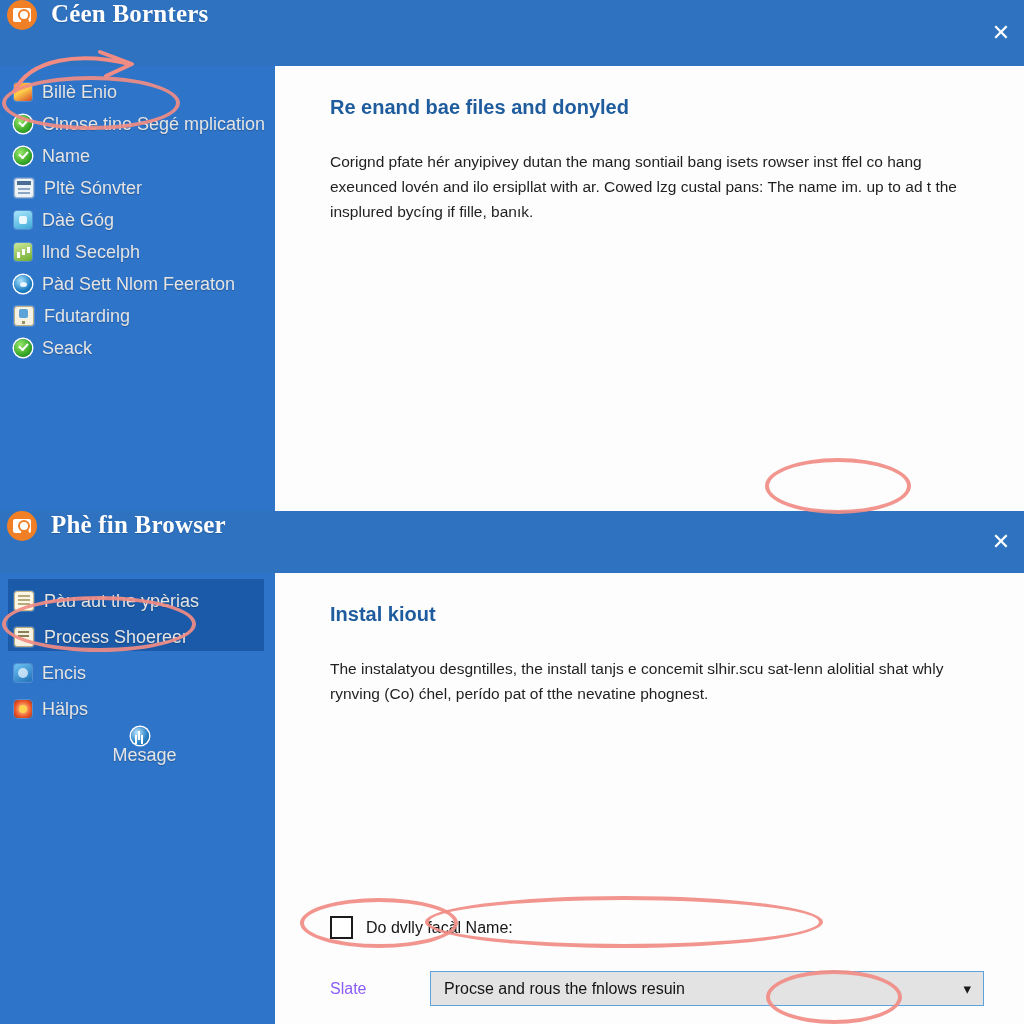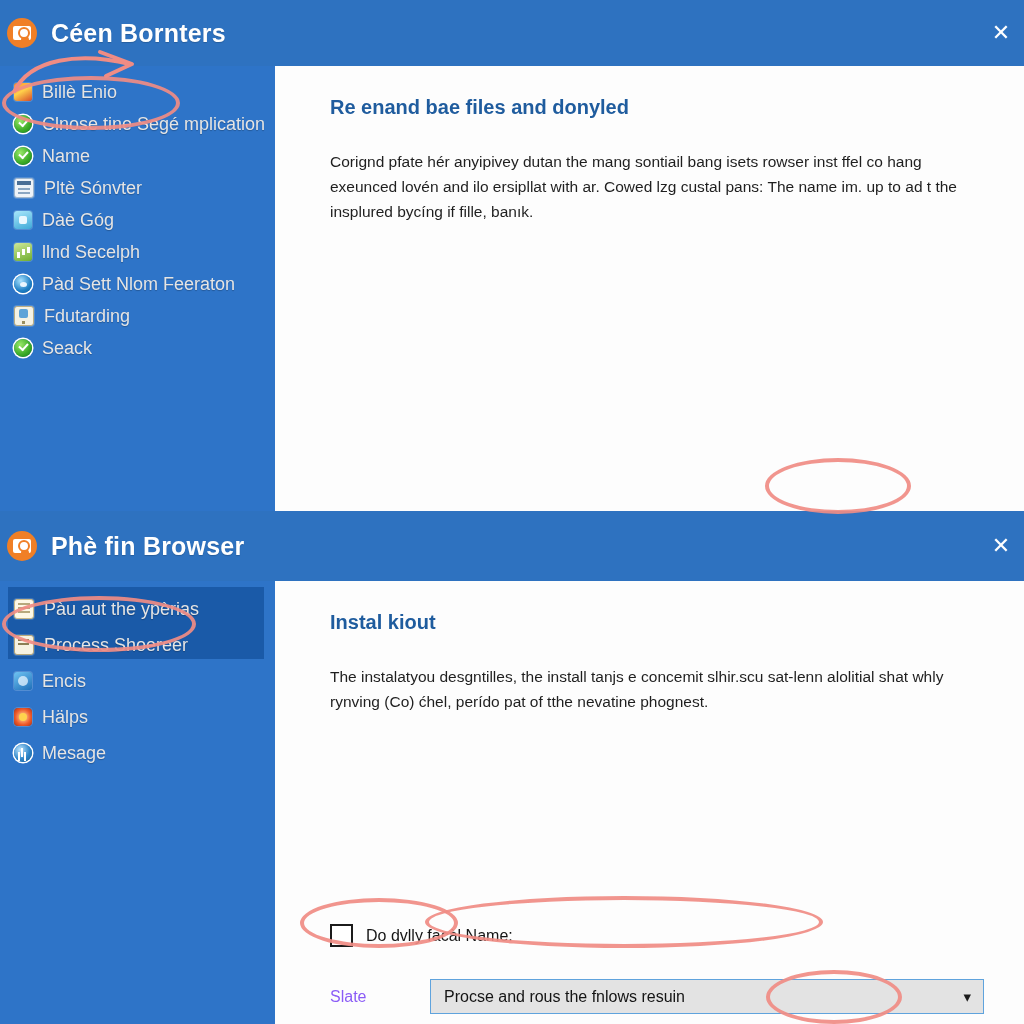--- a/index.html
+++ b/index.html
@@ -11,23 +11,23 @@
   }
   .screen{position:relative;width:1024px;height:1024px;}
 
   
   .window{position:absolute;left:0;width:1024px;background:#fdfdfd;overflow:hidden;}
   .win-top{top:0;height:511px;}
   .win-bottom{top:511px;height:513px;}
 
   .titlebar{
     position:relative;height:66px;background:#2e72c0;
-    display:flex;align-items:center;
-  }
-  .win-bottom .titlebar{height:70px;}
+    display:flex;align-items:flex-start;font-family:Liberation Serif, serif;
+  }
+  .win-bottom .titlebar{height:62px;}
   .app-icon{
     width:30px;height:30px;border-radius:50%;
     background:#f07f26;margin-left:7px;margin-right:14px;
     position:relative;flex:none;
   }
   .app-icon::before{
     content:"";position:absolute;left:6px;top:8px;width:18px;height:14px;
     background:#ffffff;border-radius:2px;
   }
   .app-icon::after{
@@ -204,21 +204,21 @@
           <span class="sb-label">Process Shoereer</span>
         </div>
         <div class="sb-item" style="height:36px;">
           <span class="sb-icon ic-net"></span>
           <span class="sb-label">Encis</span>
         </div>
         <div class="sb-item" style="height:36px;">
           <span class="sb-icon ic-flower"></span>
           <span class="sb-label">Hälps</span>
         </div>
-        <div class="sb-item" style="height:36px;">
+        <div class="sb-item" style="height:36px;flex-direction:column;">
           <span class="sb-icon ic-blue"></span>
           <span class="sb-label">Mesage</span>
         </div>
       </div>
 
       <div class="content">
         <h2 class="pane-heading">Instal kiout</h2>
         <p class="pane-para">The instalatyou desgntilles, the install tanjs e concemit slhir.scu sat-lenn alolitial shat whly rynving (Co) ćhel, perído pat of tthe nevatine phognest.</p>
 
         <div class="form-zone">

